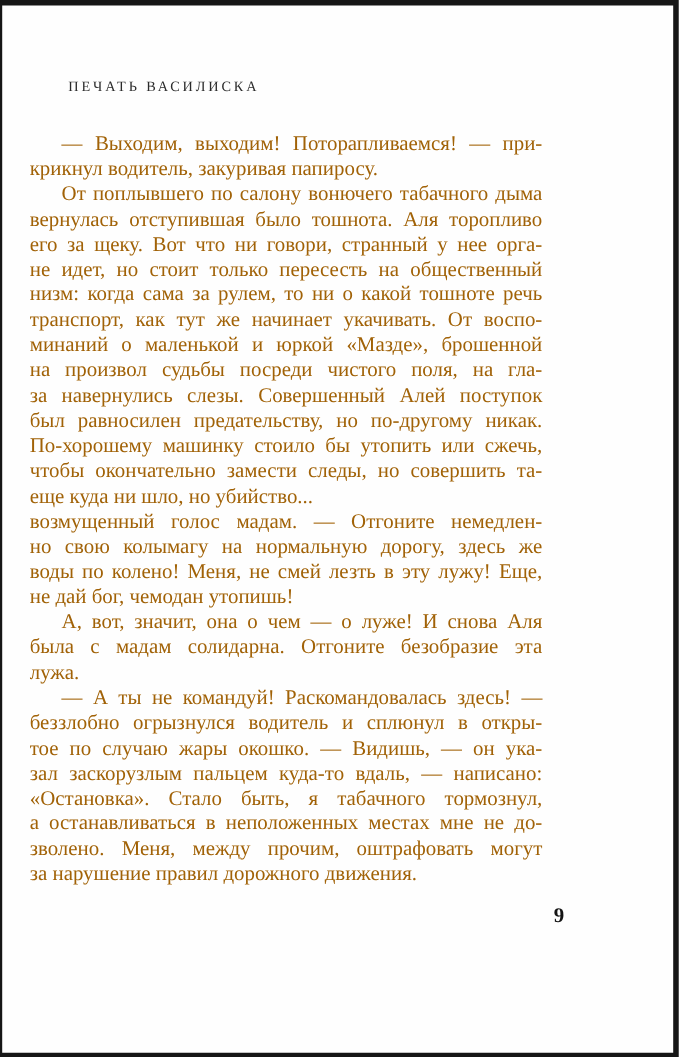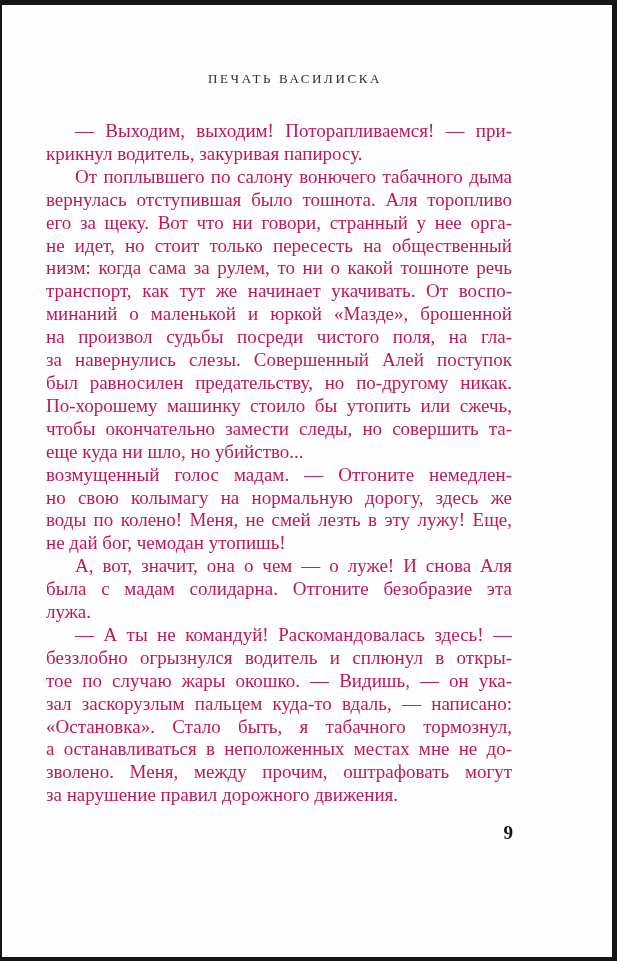--- a/index.html
+++ b/index.html
@@ -16,34 +16,33 @@
     border-color: #161616;
     border-width: 5px 5px 4px 2px;
     overflow: hidden;
     font-family: "Liberation Serif", "DejaVu Serif", serif;
     position: relative;
   }
   .running-header {
     margin-top: 66px;
     width: 466px;
     margin-left: 60px;
-    text-align: center;
     font-size: 13px;
     line-height: 16px;
     letter-spacing: 2.6px;
     color: #2b2b2b;
     text-transform: uppercase;
   }
   .body-text {
     margin-top: 33px;
-    margin-left: 44px;
+    margin-left: 25px;
     width: 466px;
     font-size: 19px;
     line-height: 22.9px;
-    color: #be185d;
+    color: #a16207;
   }
   .line {
     text-align: justify;
     text-align-last: justify;
     hyphens: none;
   }
   .line.first {
     text-indent: 29px;
   }
   .line.last {

